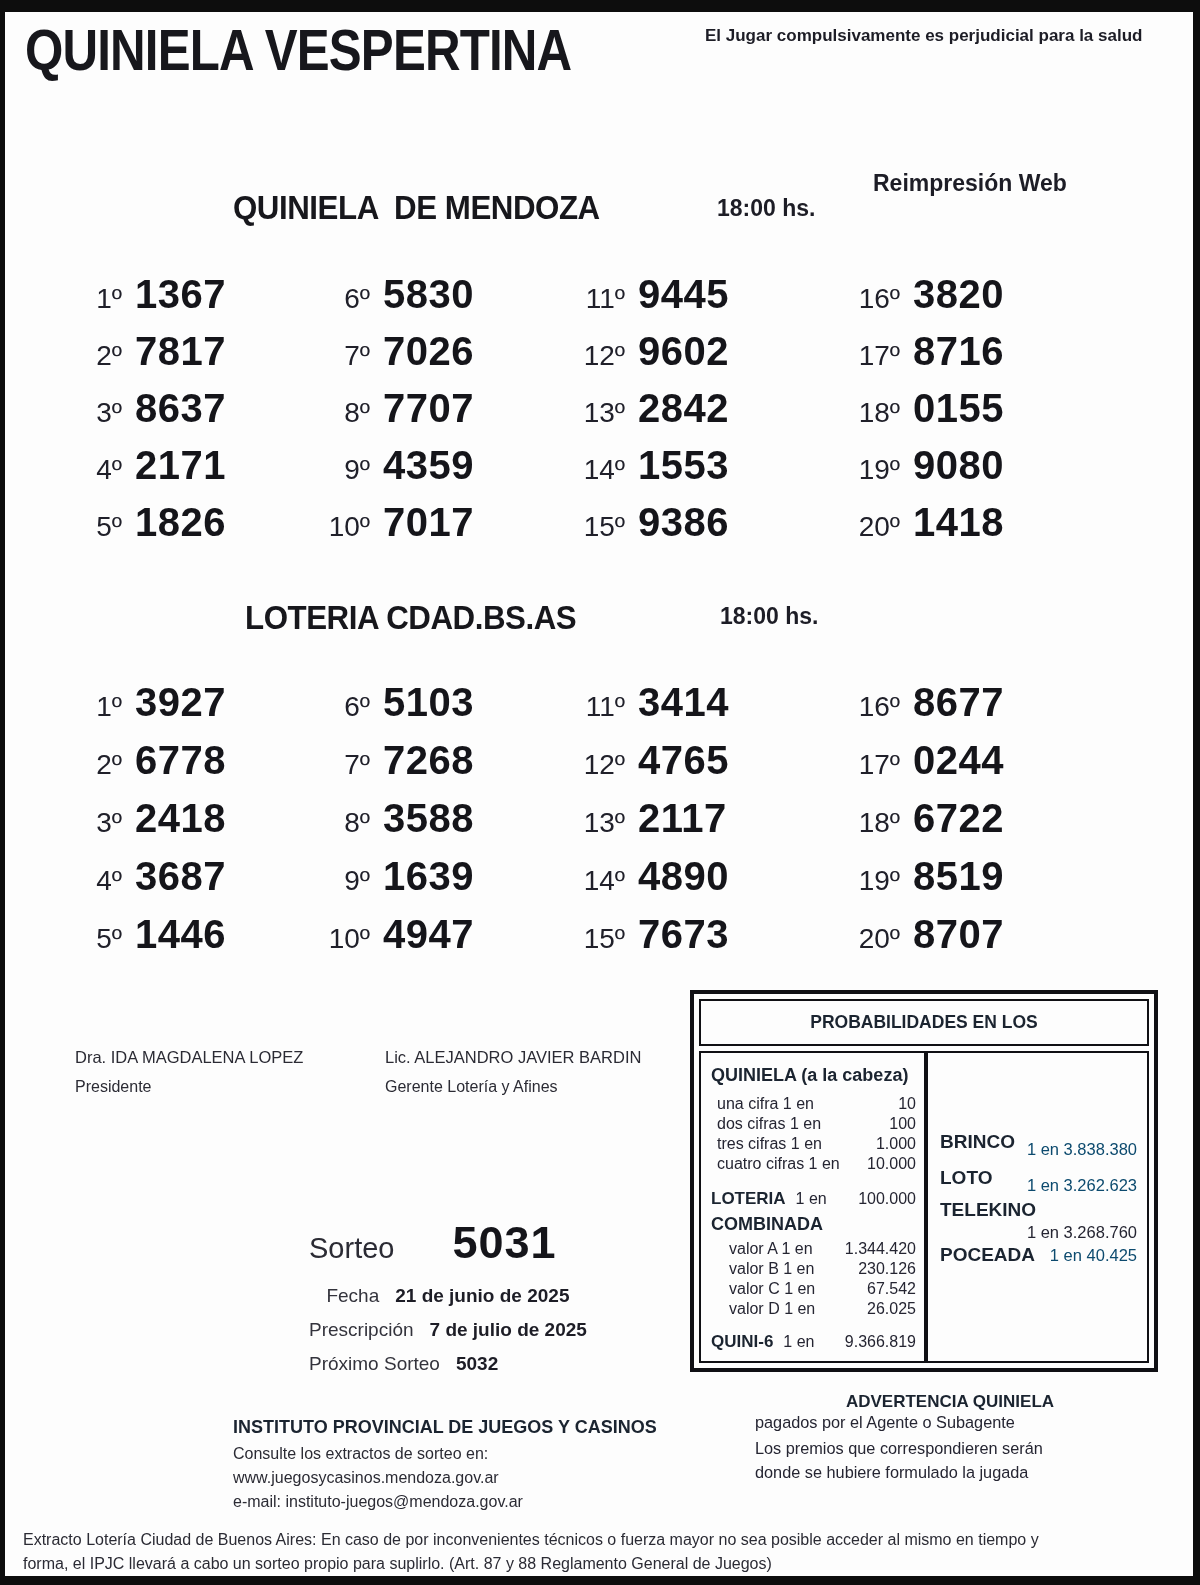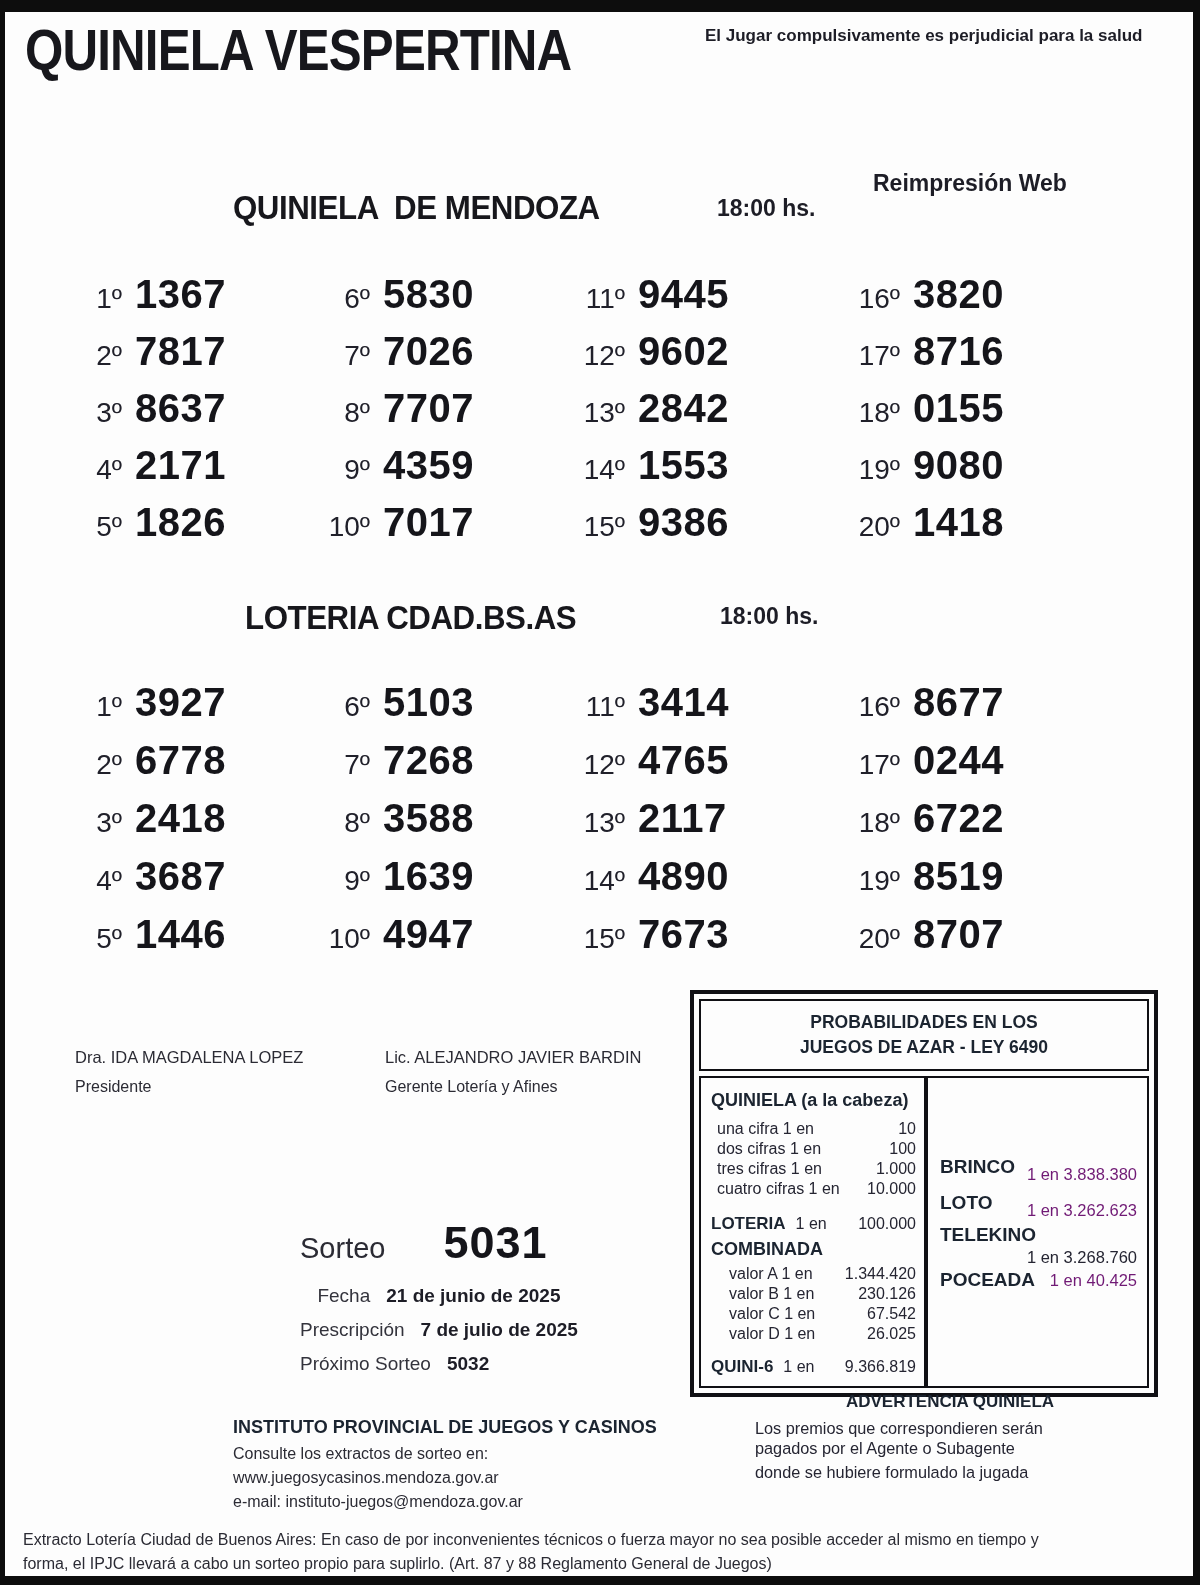--- a/index.html
+++ b/index.html
@@ -85,21 +85,21 @@
   .p-inline { display:flex; font-size:16px; line-height:22px; color:#252532; }
   .p-inline .p-name { font-weight:bold; font-size:17px; color:#1b2430; }
   .p-inline .p-mid { margin-left:10px; }
   .p-inline .p-val { margin-left:auto; }
   .mt14 { margin-top:14px; }
   .mt4 { margin-top:4px; }
   .mt12 { margin-top:12px; }
   .valor .p-label { padding-left:18px; }
   .game-row { display:flex; align-items:flex-start; }
   .game-name { font-weight:bold; font-size:19px; color:#1b2430; }
-  .game-odds { font-size:16.5px; color:#701a75; margin-left:auto; position:relative; top:9px; }
+  .game-odds { font-size:16.5px; color:#0c4a6e; margin-left:auto; position:relative; top:9px; }
   .game-odds-line { font-size:16.5px; color:#252532; text-align:right; margin-top:2px; }
   .g-mt14 { margin-top:14px; }
   .g-mt10 { margin-top:10px; }
   .g-mt18 { margin-top:2px;justify-content:center; }
   .game-row.flat .game-odds { top:2px; }
 
   .sorteo-row1 { display:flex; align-items:baseline; }
   .sorteo-label { font-size:29px; color:#2b2b34; }
   .sorteo-number { font-size:45px; font-weight:bold; color:#15151a; margin-left:58px; letter-spacing:1px; }
   .draw-row { display:flex; align-items:baseline; font-size:19px; margin-top:12px; }
@@ -296,21 +296,20 @@
   </div>
 
   <div class="abs official-name" style="left:70px; top:1036px;">Dra. IDA MAGDALENA LOPEZ</div>
   <div class="abs official-role" style="left:70px; top:1066px;">Presidente</div>
   <div class="abs official-name" style="left:380px; top:1036px;">Lic. ALEJANDRO JAVIER BARDIN</div>
   <div class="abs official-role" style="left:380px; top:1066px;">Gerente Lotería y Afines</div>
 
   <div class="abs prob-box">
     <div class="prob-header">
       <div>PROBABILIDADES EN LOS</div>
-      <div>JUEGOS DE AZAR - LEY 6490</div>
     </div>
     <div class="prob-body">
       <div class="prob-left">
         <div class="p-title">QUINIELA (a la cabeza)</div>
         <div class="p-row">
             <span class="p-label">una cifra  1 en</span>
             <span class="p-val">10</span>
           </div>
         <div class="p-row">
             <span class="p-label">dos cifras 1 en</span>
@@ -366,43 +365,43 @@
           <div class="game-odds-line">1 en 3.268.760</div>
         </div>
         <div class="game-row flat g-mt18">
             <span class="game-name">POCEADA</span>
             <span class="game-odds">1 en 40.425</span>
           </div>
       </div>
     </div>
   </div>
 
-  <div class="abs" style="left:295px; top:1205px;">
+  <div class="abs" style="left:304px; top:1205px;">
     <div class="sorteo-row1">
       <span class="sorteo-label">Sorteo</span>
       <span class="sorteo-number">5031</span>
     </div>
     <div class="draw-row" style="margin-top:16px;justify-content:center;">
       <span class="draw-label">Fecha</span>
       <span class="draw-value">21 de junio de 2025</span>
     </div>
     <div class="draw-row">
       <span class="draw-label">Prescripción</span>
       <span class="draw-value">7 de julio de 2025</span>
     </div>
     <div class="draw-row">
       <span class="draw-label">Próximo Sorteo</span>
       <span class="draw-value">5032</span>
     </div>
   </div>
 
   <div class="abs" style="left:750px; top:1380px; width:400px;">
     <div class="adv-title">ADVERTENCIA QUINIELA</div>
+    <div class="adv-line">pagados por el Agente o Subagente</div>
     <div class="adv-line" style="margin-top:6px;">Los premios que correspondieren serán</div>
-    <div class="adv-line">pagados por el Agente o Subagente</div>
     <div class="adv-line" style="margin-top:4px;">donde se hubiere formulado la jugada</div>
   </div>
 
   <div class="abs" style="left:228px; top:1405px;">
     <div class="inst-title">INSTITUTO PROVINCIAL DE JUEGOS Y CASINOS</div>
     <div class="inst-line" style="margin-top:4px;">Consulte los extractos de sorteo en:</div>
     <div class="inst-line">www.juegosycasinos.mendoza.gov.ar</div>
     <div class="inst-line">e-mail:  instituto-juegos@mendoza.gov.ar</div>
   </div>
 

